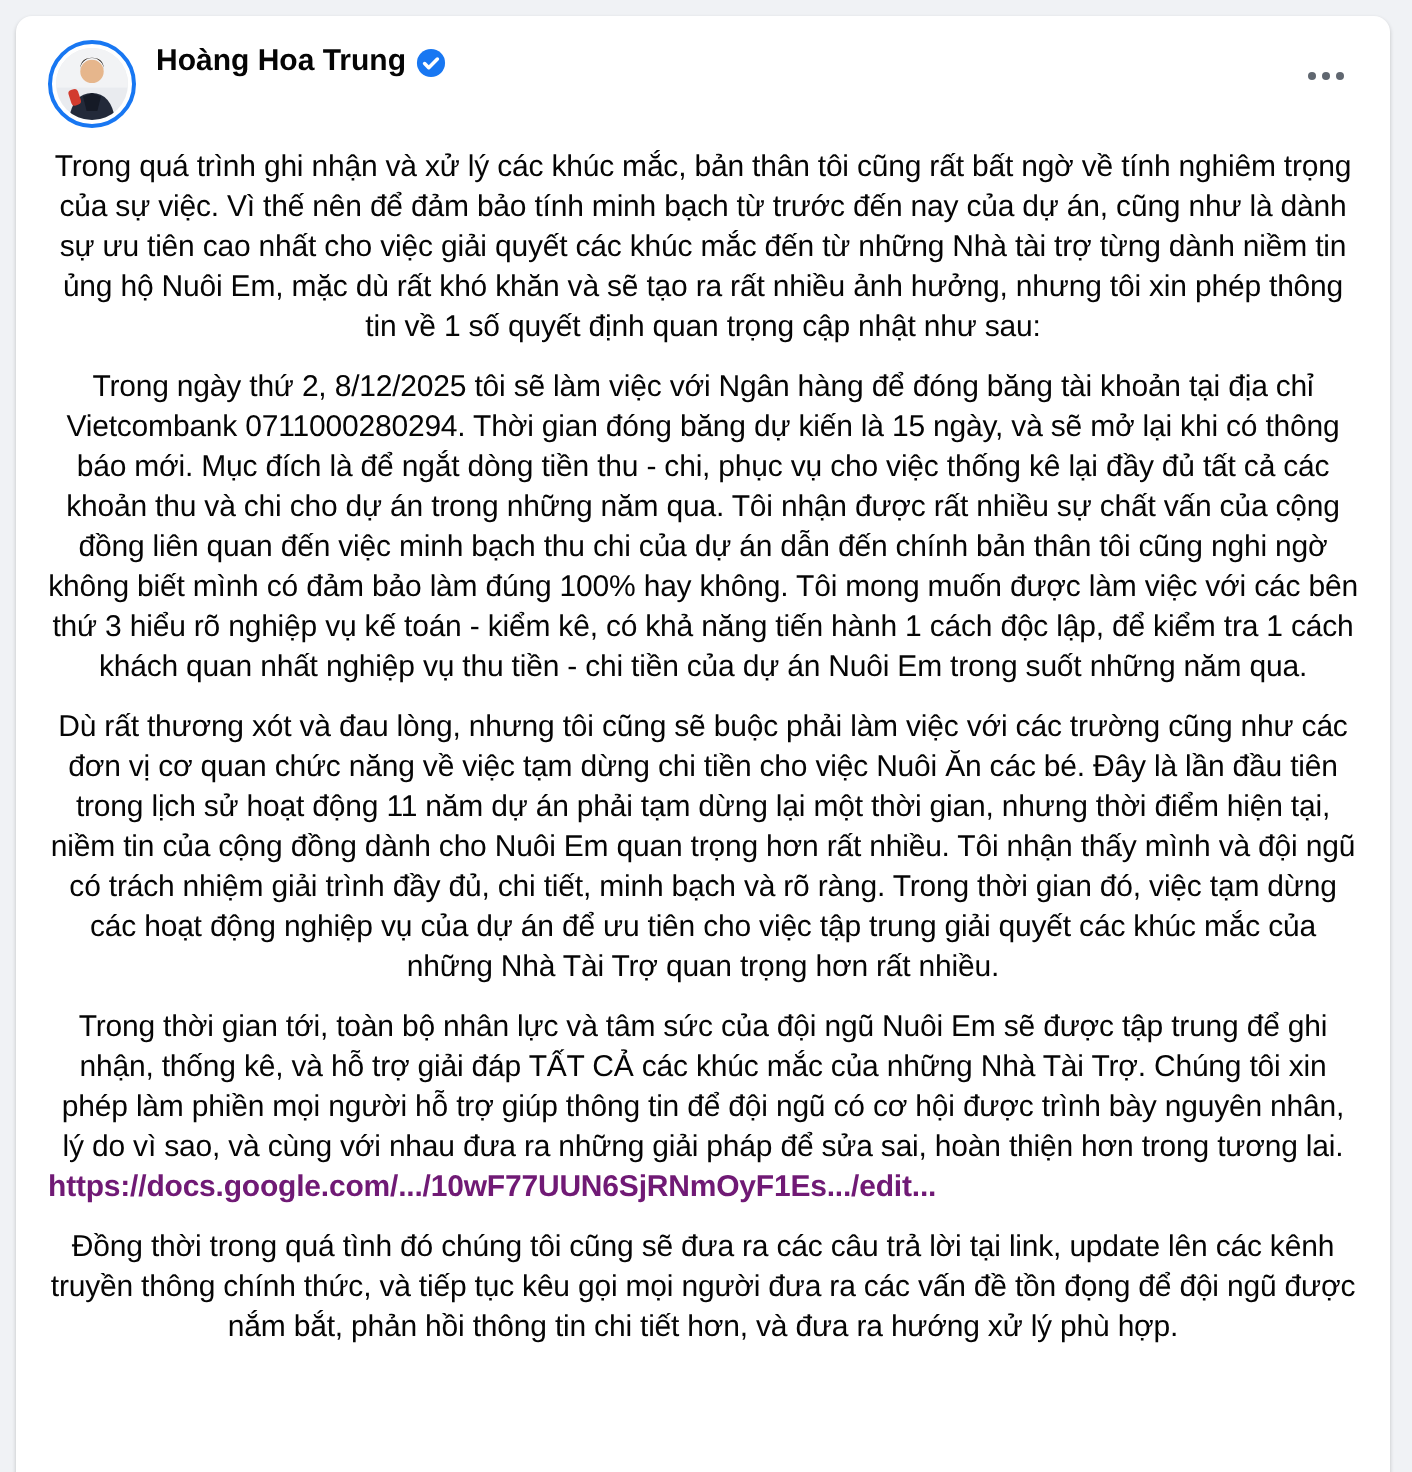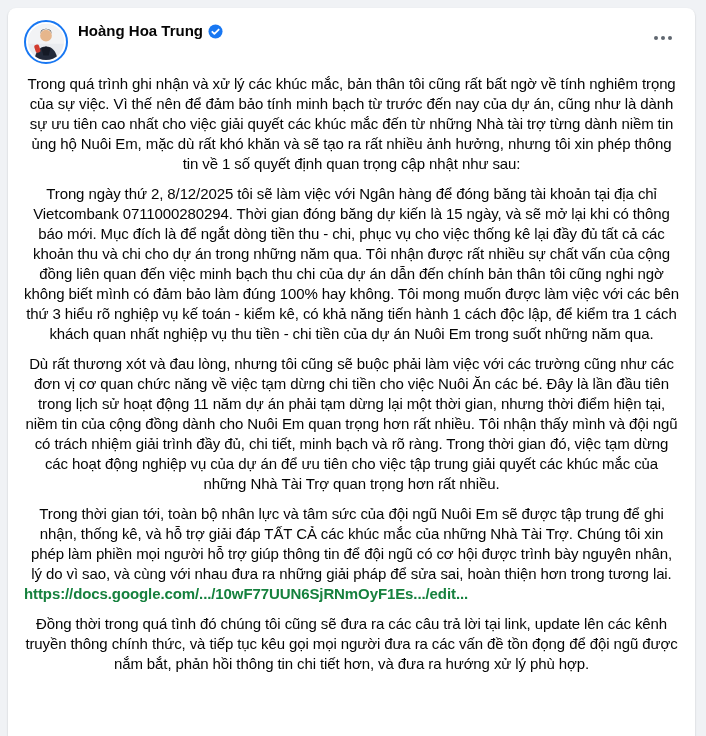--- a/index.html
+++ b/index.html
@@ -37,21 +37,21 @@
     display:flex;align-items:center;justify-content:center;gap:3px;
     cursor:pointer;margin-top:2px;
   }
   .more-btn .dot{width:4px;height:4px;border-radius:50%;background:#606770;}
   
   .post-body{margin-top:7px;color:#050505;font-size:15px;line-height:20px;letter-spacing:-0.1px;}
   .post-title{margin-top:0;white-space:pre-wrap;}
   .para{margin-top:10px;white-space:pre-wrap;text-align:center;}
   .para-cont{margin-top:0;white-space:pre-wrap;}
   .doc-link{
-    color:#15803d;font-weight:600;text-decoration:none;
+    color:#701a75;font-weight:600;text-decoration:none;
     display:block;word-break:break-all;cursor:pointer;
   }
 </style>
 </head>
 <body>
 
 <div class="post-card">
 
   <div class="post-header">
 

